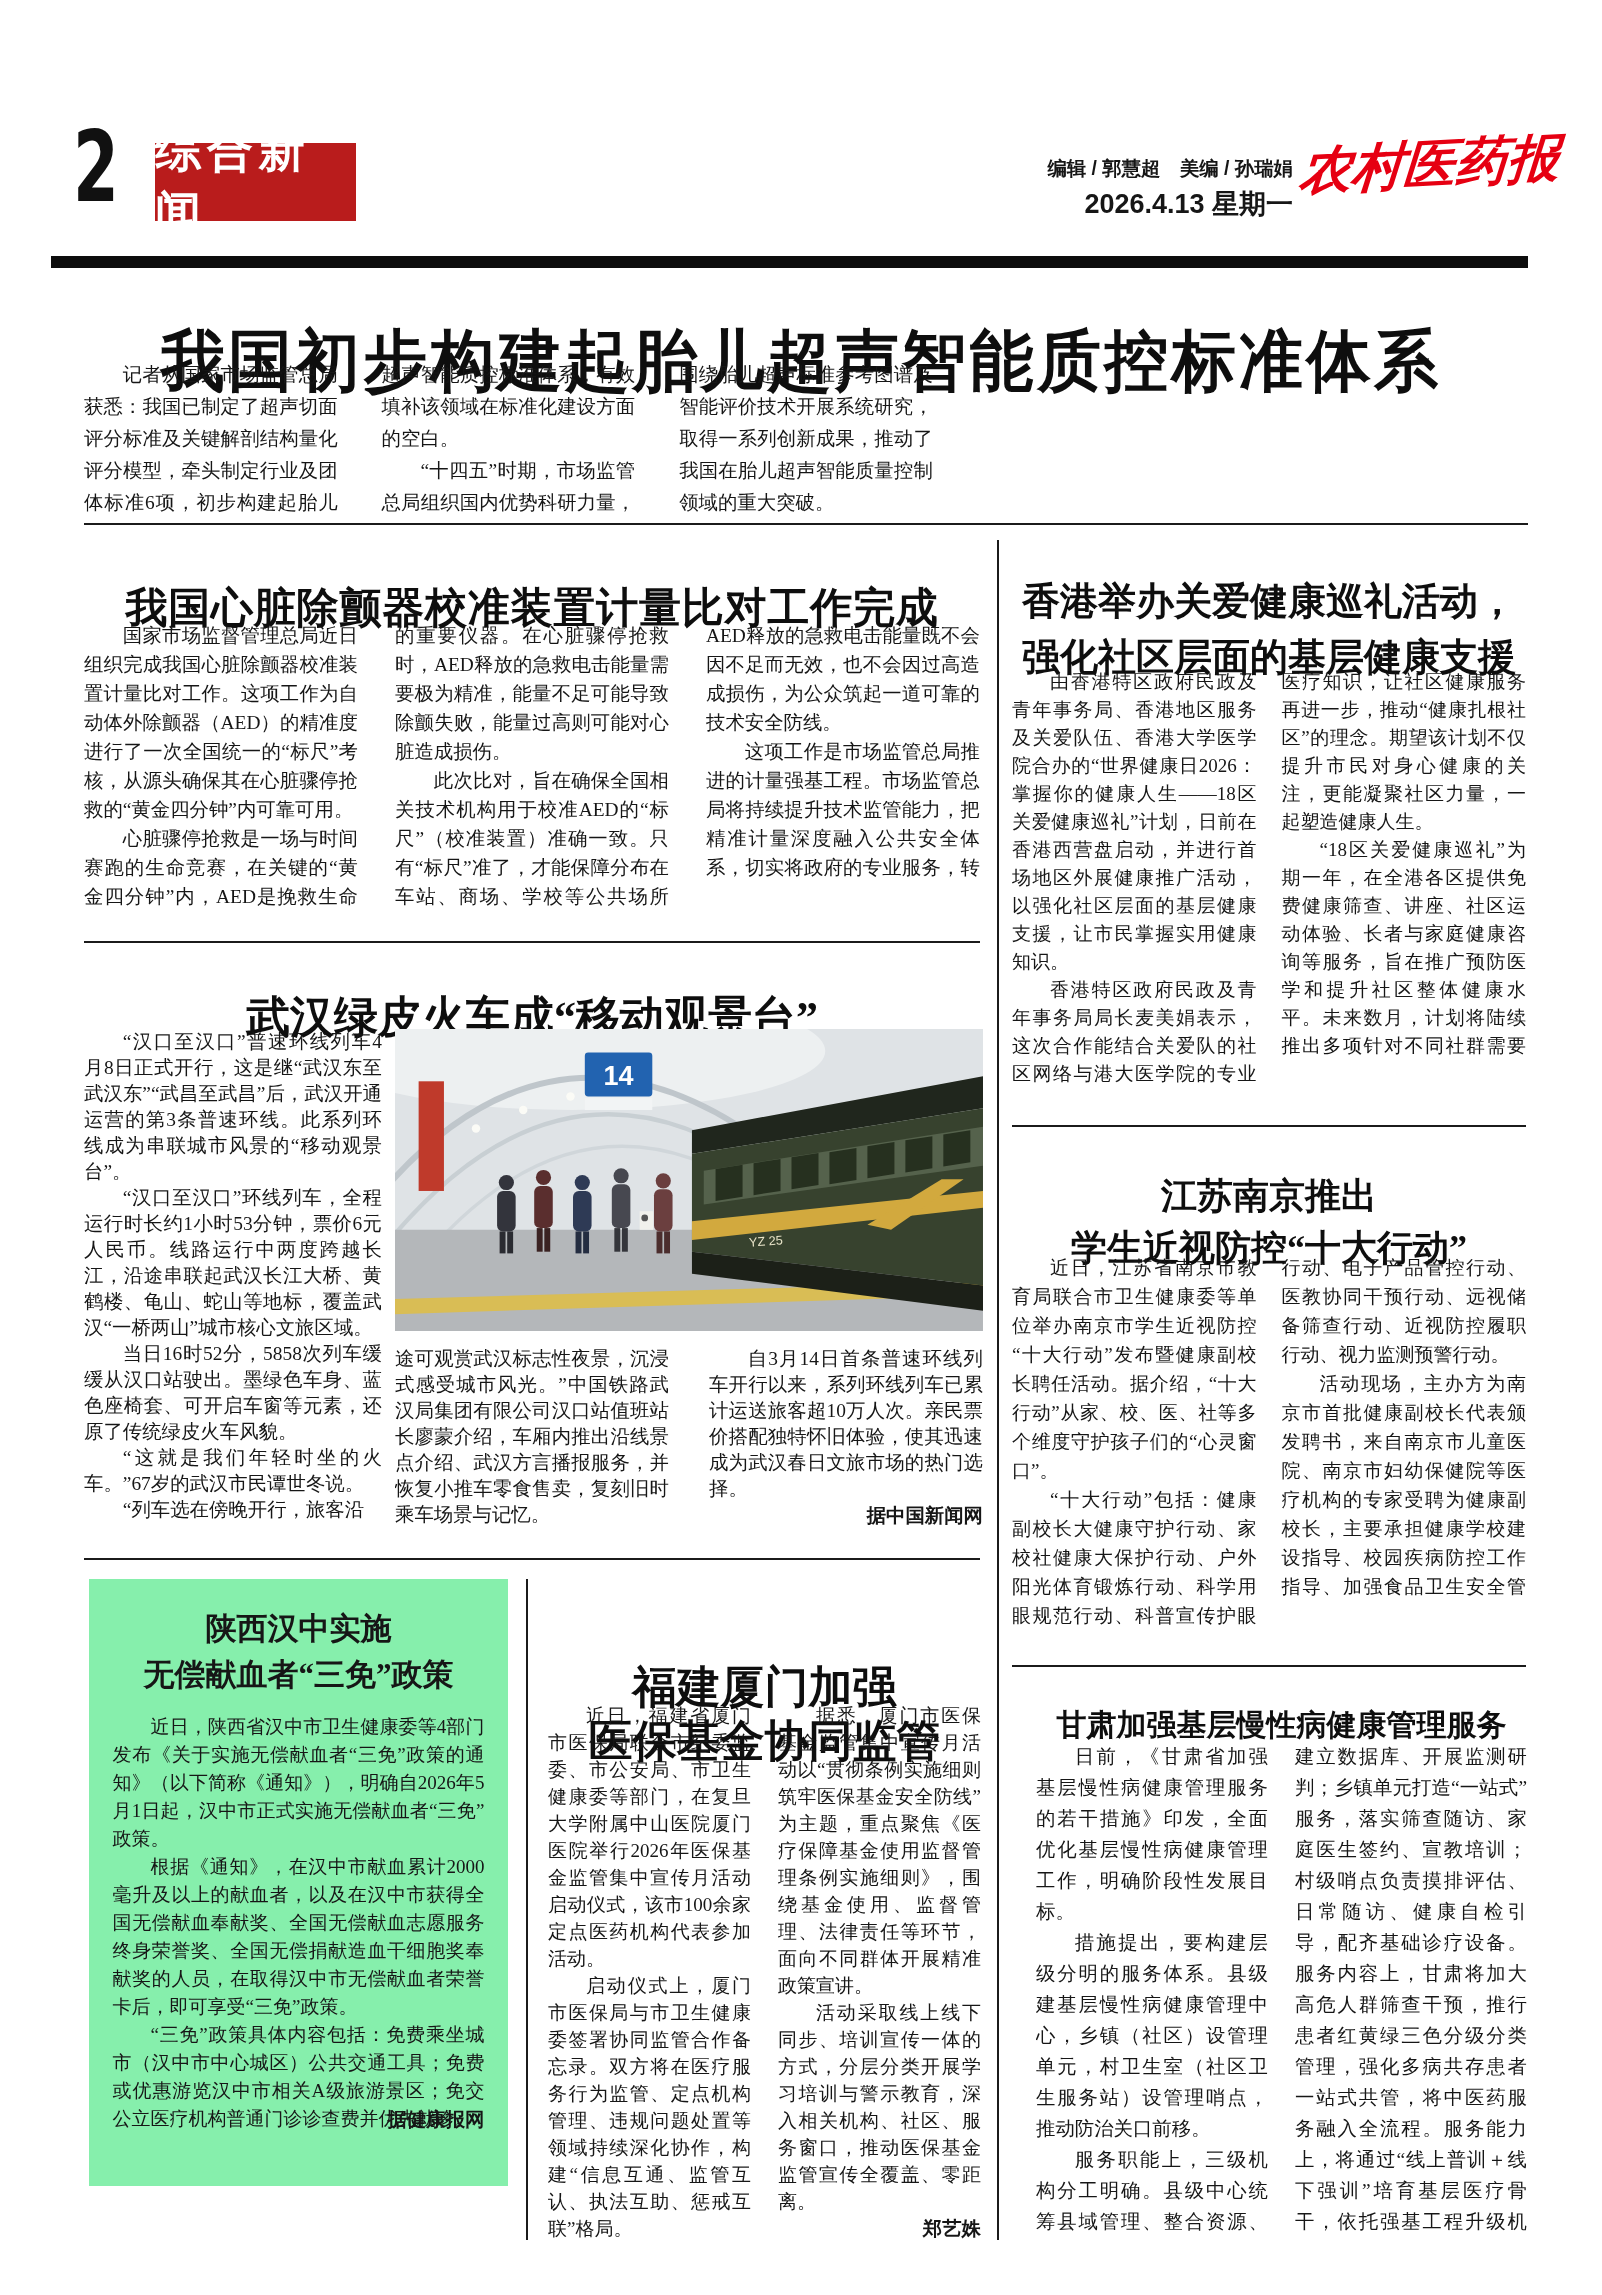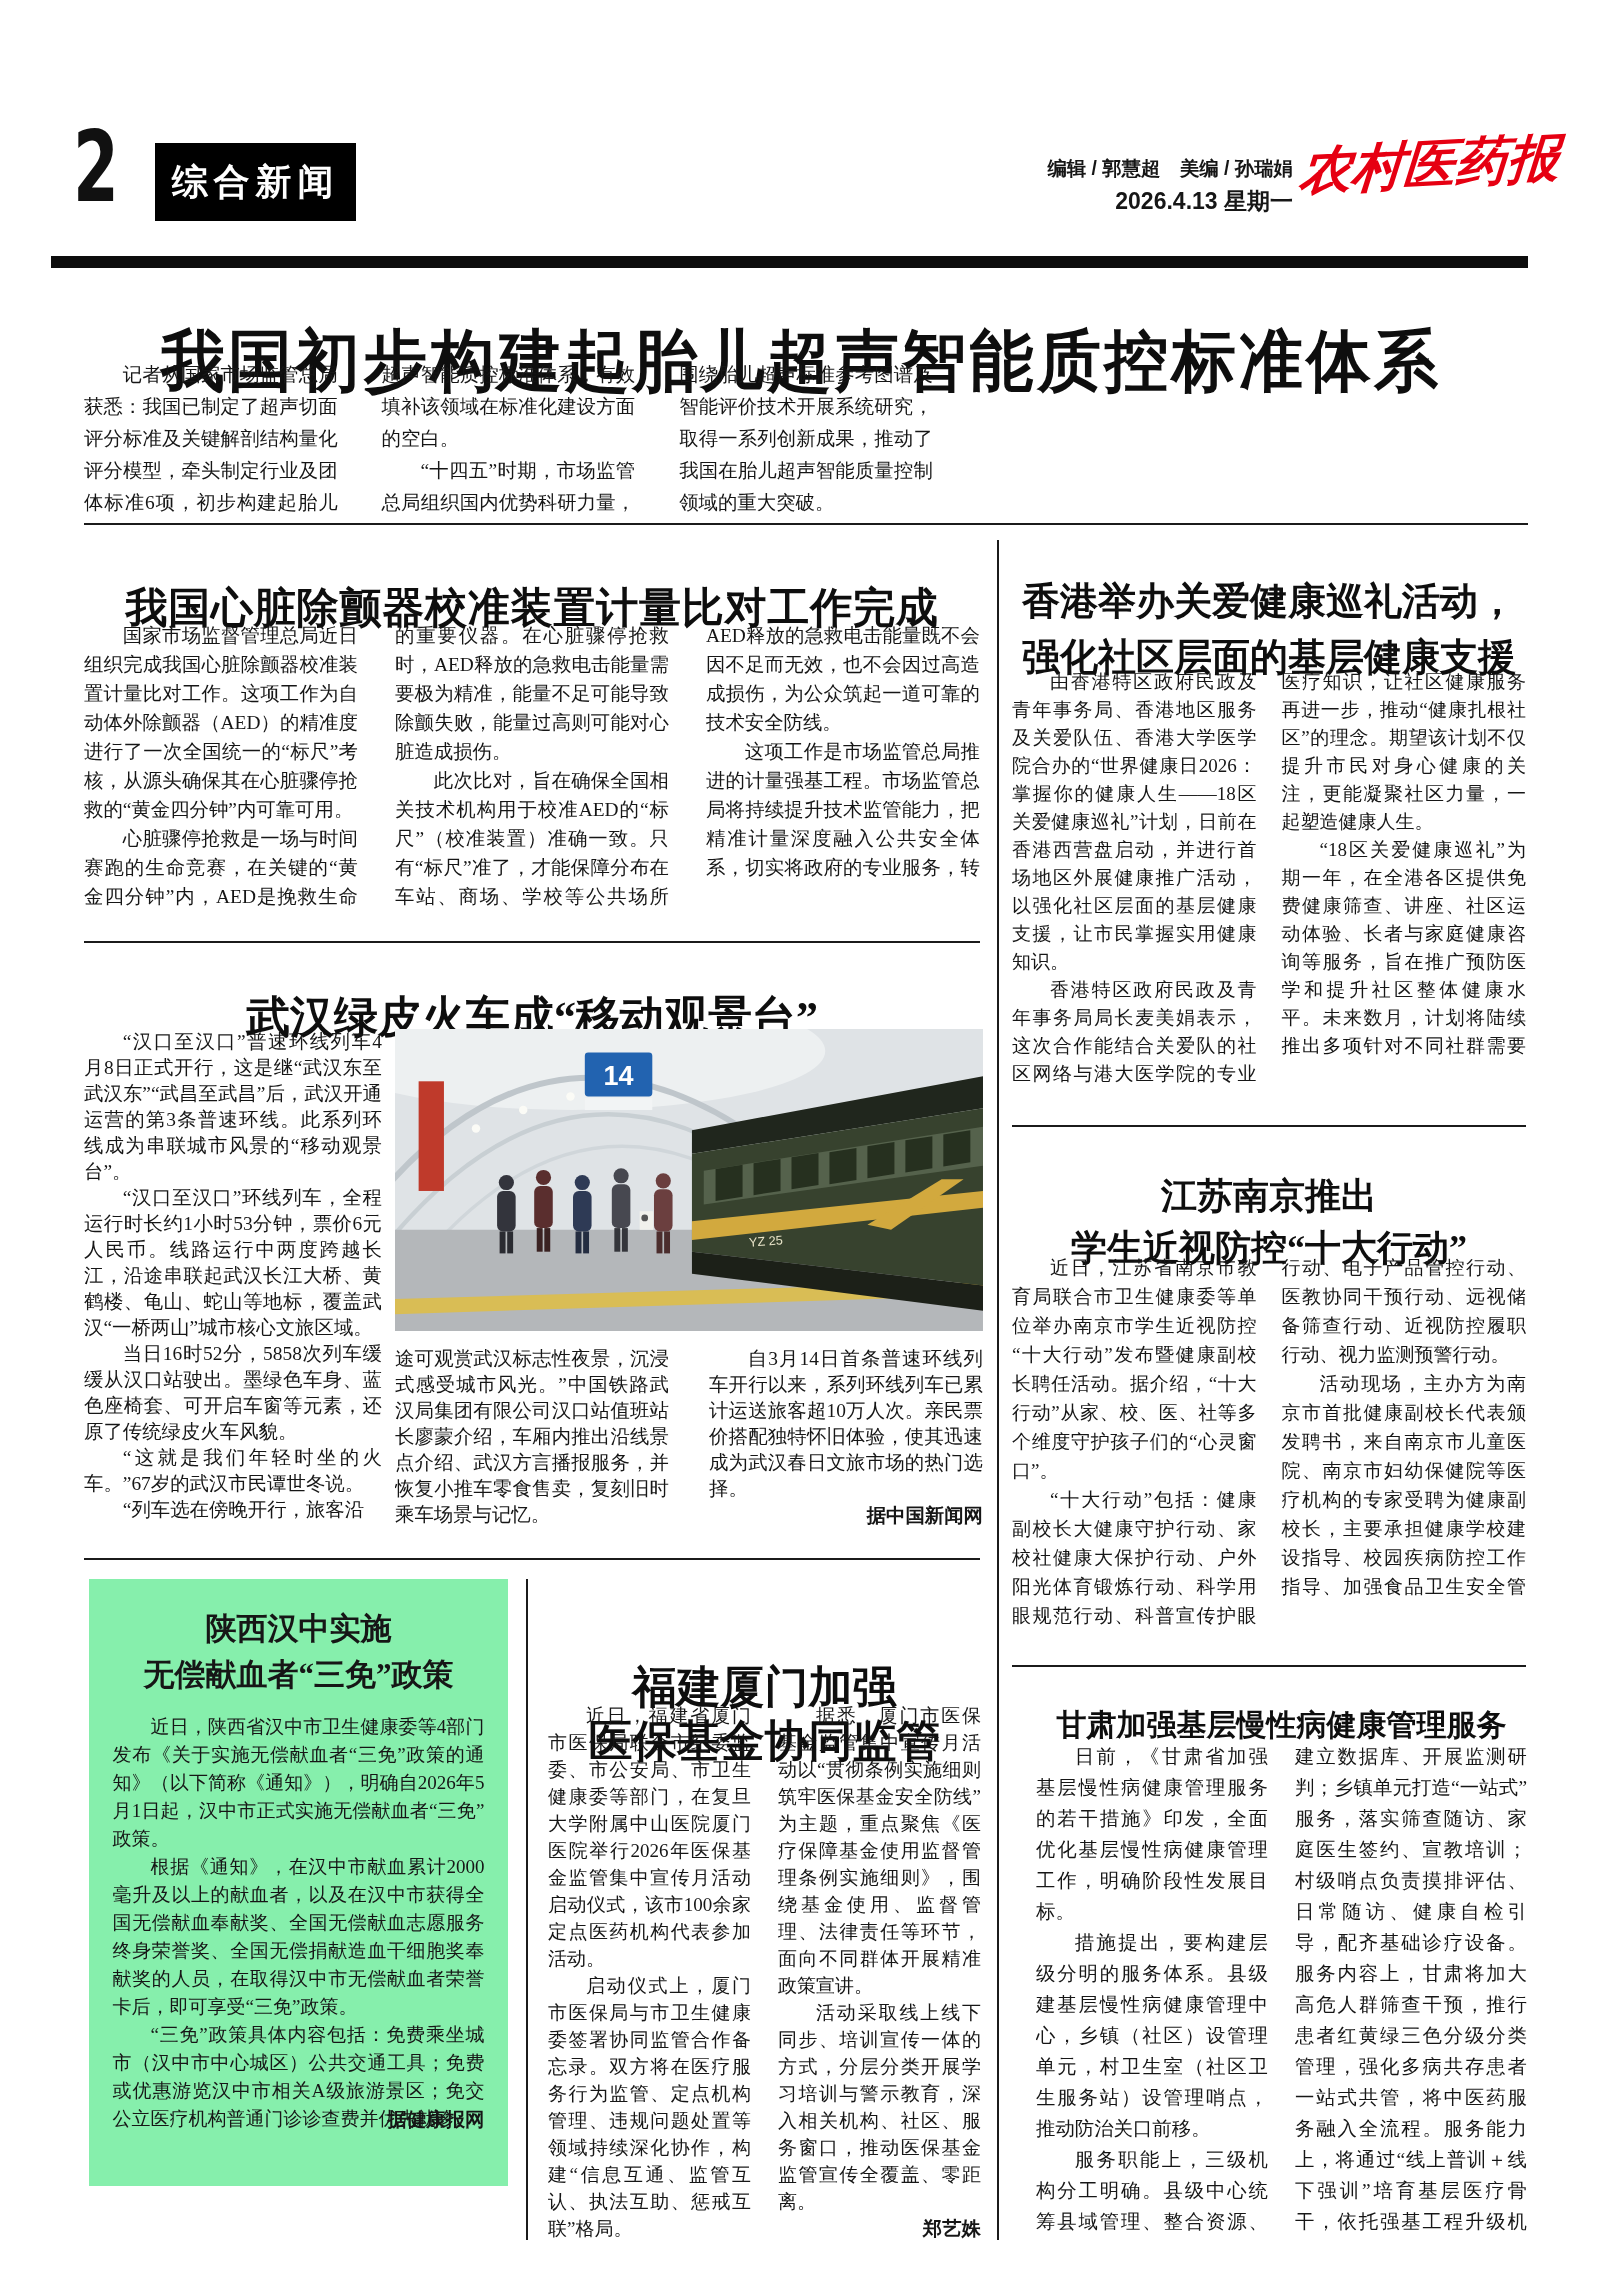--- a/index.html
+++ b/index.html
@@ -14,28 +14,28 @@
   .vline{position:absolute;width:1.7px;background:#1b1b1b;}
   .headline{position:absolute;font-weight:900;color:#0e0e0e;text-align:center;white-space:nowrap;}
   .headline2{position:absolute;font-weight:900;color:#0e0e0e;text-align:center;}
   .colbody{position:absolute;overflow:hidden;column-fill:auto;}
   .noindent-first p:first-child{text-indent:0;}
 
   
   #page-num{position:absolute;left:73px;top:118px;font-size:89px;line-height:1;font-weight:800;
             font-family:"DejaVu Sans","Liberation Sans",sans-serif;transform:scale(.74,1.1);
             transform-origin:left top;color:#111;}
-  #section-box{position:absolute;left:155px;top:143px;width:201px;height:78px;background:#000000;
+  #section-box{position:absolute;left:155px;top:143px;width:201px;height:78px;background:#b91c1c;
                color:#fff;display:flex;align-items:center;justify-content:center;
                font-family:"Liberation Sans","DejaVu Sans",sans-serif;font-weight:900;
-               font-size:36px;letter-spacing:5.9px;}
+               font-size:46px;letter-spacing:5.9px;}
   #editors{position:absolute;left:826px;top:155px;width:467px;text-align:right;
            font-family:"Liberation Sans","DejaVu Sans",sans-serif;font-weight:600;font-size:19.4px;}
   #edition-date{position:absolute;left:826px;top:186px;width:467px;text-align:right;
-           font-family:"Liberation Sans","DejaVu Sans",sans-serif;font-weight:700;font-size:23px;}
+           font-family:"Liberation Sans","DejaVu Sans",sans-serif;font-weight:700;font-size:27px;}
   #masthead{position:absolute;left:1299px;top:123px;width:261px;text-align:center;color:#e60012;
             font-style:italic;font-weight:900;font-size:52px;line-height:1.6;
             transform:rotate(-3deg) skewX(-7deg);transform-origin:center;}
   #black-bar{position:absolute;left:51px;top:256px;width:1477px;height:11.8px;background:#0d0d0d;}
 
   
   #lead-title{left:79px;top:273px;width:1444px;font-size:64px;letter-spacing:3.4px;transform:scaleY(1.05);transform-origin:top;}
   #lead-body{left:84px;top:359px;width:1444px;height:167px;column-count:5;column-gap:44px;
              font-size:19.4px;line-height:32px;}
   

